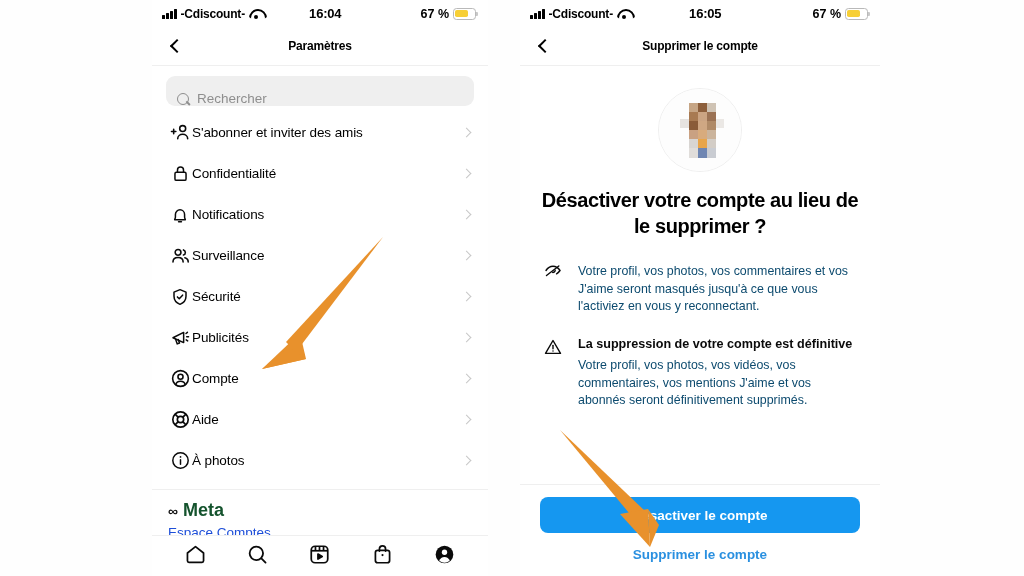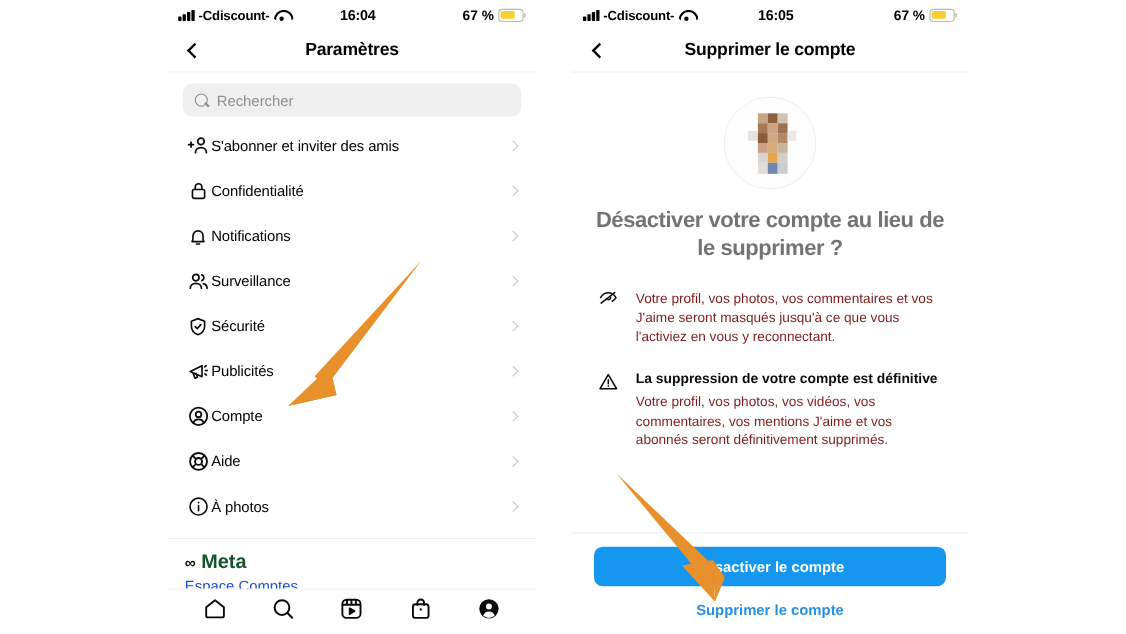--- a/index.html
+++ b/index.html
@@ -75,29 +75,29 @@
     position: absolute; left: 10px; top: 50%; transform: translateY(-50%);
     width: 26px; height: 26px; display: flex; align-items: center; justify-content: center;
   }
   .back span {
     display: block; width: 10px; height: 10px;
     border-left: 2.3px solid #000; border-bottom: 2.3px solid #000;
     transform: rotate(45deg); margin-left: 4px;
   }
   .navtitle {
     width: 100%; text-align: center;
-    font-size: 16px; font-weight: bold; color: #000; letter-spacing: -.2px;
+    font-size: 12px; font-weight: bold; color: #000; letter-spacing: -.2px;
   }
 
   
   .scroll { flex: 1; overflow: hidden; background: #fff; position: relative; }
   .searchwrap { padding: 10px 14px 6px; }
   .searchbar {
     height: 30px; background: #efefef; border-radius: 9px;
-    display: flex; align-items: center; gap: 7px; padding: 0 11px;
+    display: flex; align-items: flex-end; gap: 7px; padding: 0 11px;
   }
   .mag { width: 13px; height: 13px; position: relative; flex: 0 0 auto; }
   .mag:before {
     content:""; position:absolute; left:0; top:0; width:10px; height:10px;
     border: 1.6px solid #8e8e8e; border-radius: 50%;
   }
   .mag:after {
     content:""; position:absolute; right:0px; bottom:0px; width:5px; height:1.6px;
     background:#8e8e8e; transform: rotate(45deg); transform-origin: right center;
   }
@@ -127,28 +127,28 @@
 
   
   .rbody { flex: 1; padding: 0 20px; overflow: hidden; display: flex; flex-direction: column; }
   .avatar-wrap { display: flex; justify-content: center; margin-top: 22px; }
   .avatar {
     width: 84px; height: 84px; border-radius: 50%;
     border: 1px solid #efefef; overflow: hidden; position: relative; background: #fff;
   }
   .rheading {
     margin-top: 16px; text-align: center;
-    font-size: 20px; font-weight: bold; color: #737373;
+    font-size: 20px; font-weight: bold; color: #000000;
     line-height: 1.28; letter-spacing: -.4px;
   }
   .block { display: flex; margin-top: 20px; }
   .block .bic { flex: 0 0 26px; height: 22px; display:flex; align-items:flex-start; justify-content:center; margin-top: 1px; }
   .block .btxt { flex: 1; margin-left: 12px; }
   .btitle { font-size: 12.6px; font-weight: bold; color: #0a0a0a; line-height: 1.34; }
-  .bdesc { margin-top: 4px; font-size: 12.4px; color: #7f1d1d; line-height: 1.42; }
+  .bdesc { margin-top: 4px; font-size: 12.4px; color: #0c4a6e; line-height: 1.42; }
   .rfooter { flex: 0 0 auto; border-top: 1px solid #efefef; padding: 12px 20px 14px; }
   .primary {
     display: block; width: 100%; height: 36px;
     background: #1597f0; color: #fff; border: none; border-radius: 8px;
     font-family: inherit; font-size: 13.5px; font-weight: bold; cursor: pointer;
   }
   .secondary {
     display: block; width: 100%; margin-top: 14px; background: none; border: none;
     color: #2a90e0; font-family: inherit; font-size: 13.5px; font-weight: bold; cursor: pointer;
   }

